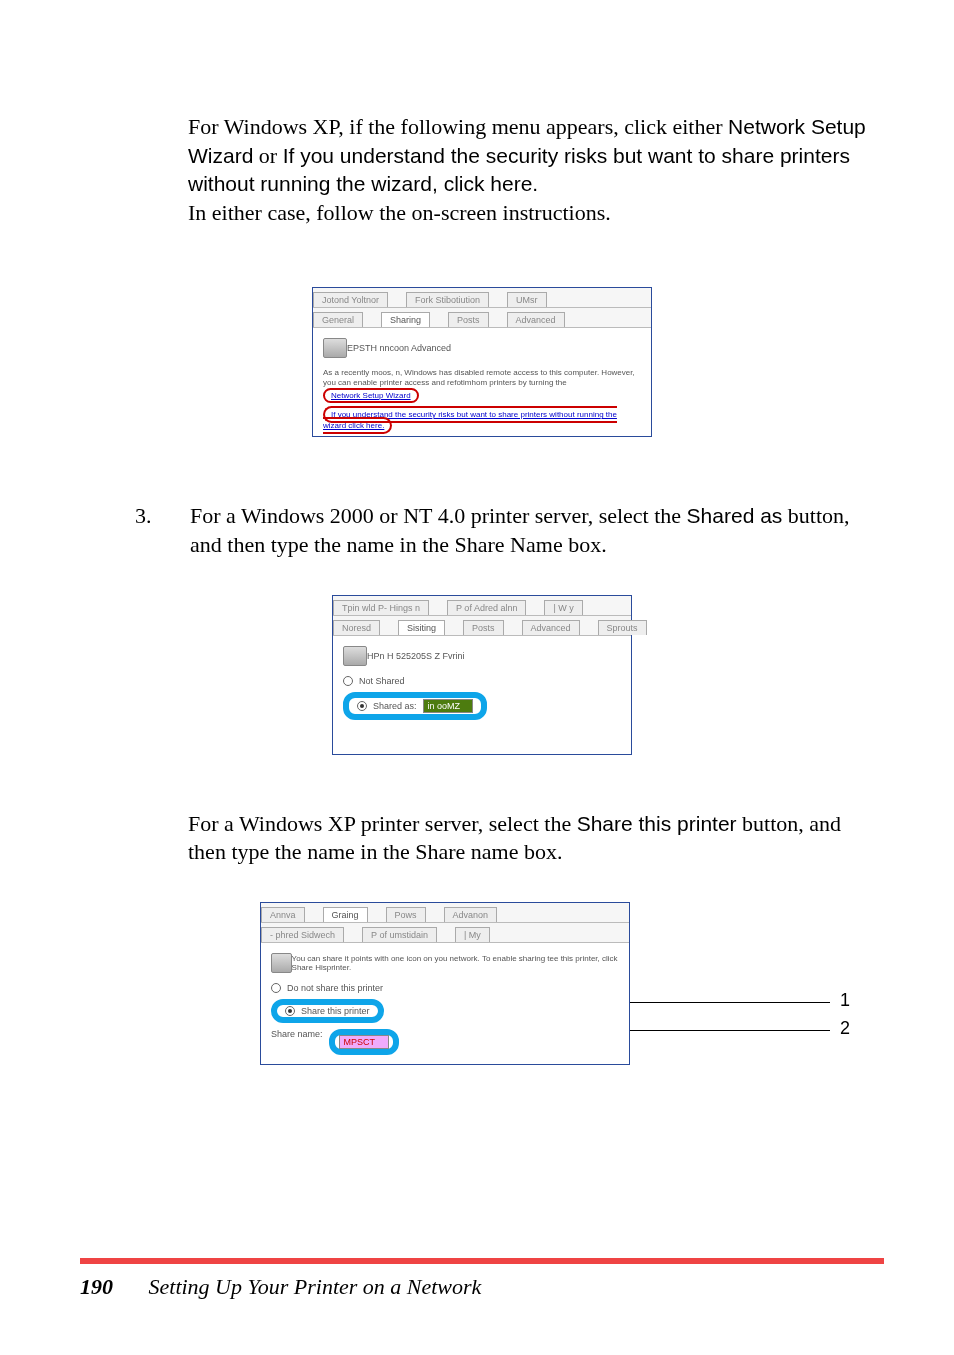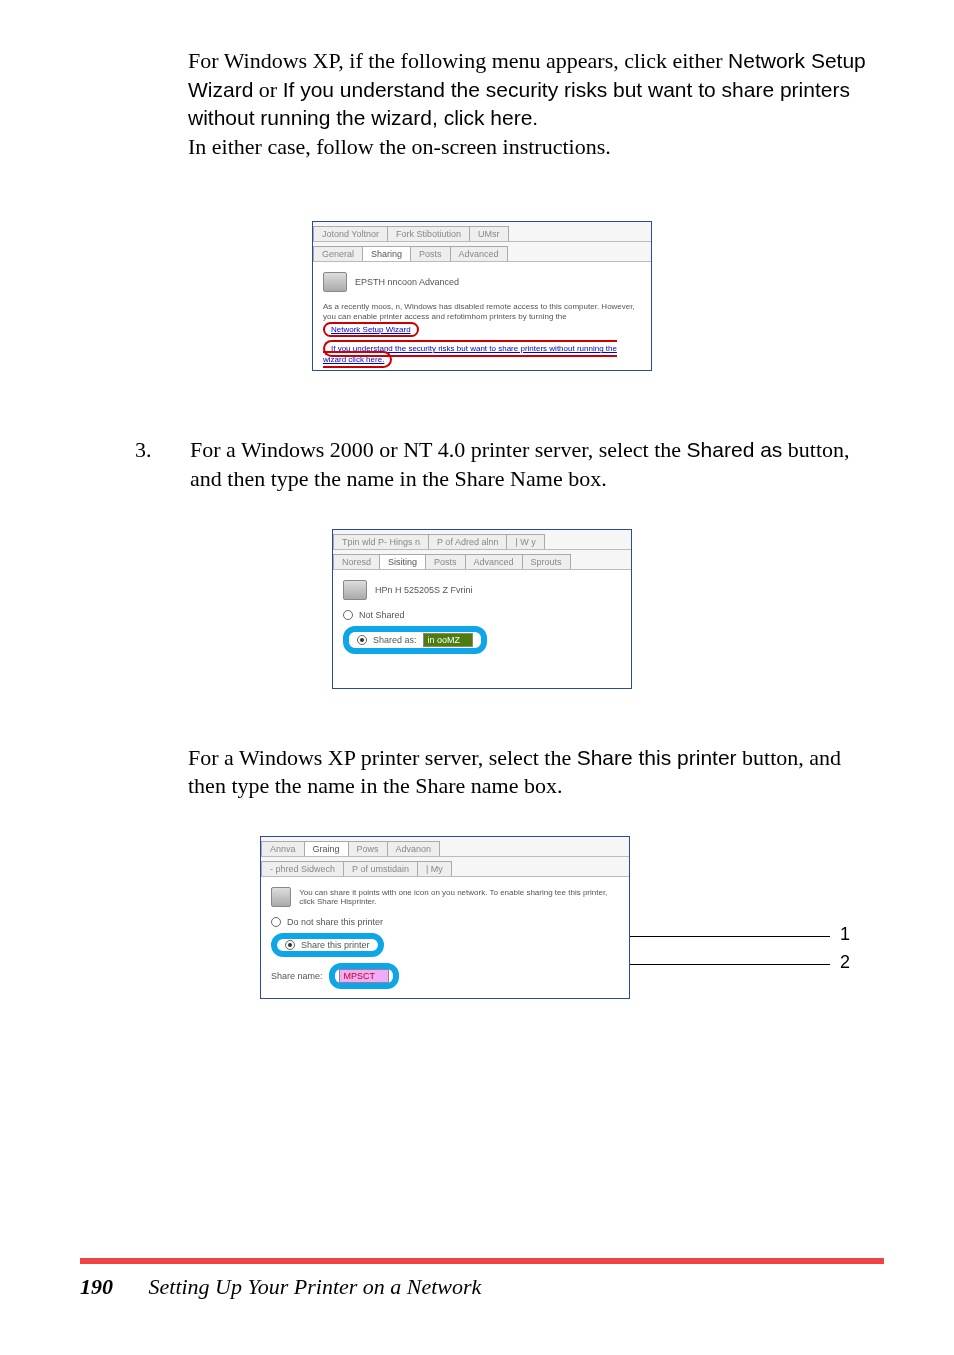--- a/index.html
+++ b/index.html
@@ -5,22 +5,21 @@
     * { margin: 0; padding: 0; box-sizing: border-box; }
     body {
       font-family: Georgia, 'Times New Roman', serif;
       background: #fff;
       width: 954px;
       height: 1355px;
       position: relative;
       padding: 0;
     }
     .content {
-      padding: 39px 70px 0 80px;
-      margin-top: 8px;
+      padding: 113px 70px 0 80px;
     }
     .para1 {
       margin-left: 108px;
       font-size: 22px;
       line-height: 1.3;
       color: #000;
     }
     .sans {
       font-family: Arial, Helvetica, sans-serif;
       font-size: 21px;
@@ -74,20 +73,21 @@
       font-size: 10px;
       color: #333;
       position: relative;
     }
     .tabs {
       display: flex;
       background: #f6f6f6;
       border-bottom: 1px solid #bbb;
       height: 20px;
       align-items: flex-end;
+      gap: 19px;
     }
     .tab {
       padding: 2px 8px;
       border: 1px solid #aaa;
       border-bottom: none;
       background: #fff;
       margin-right: -1px;
       font-size: 9px;
       color: #555;
       white-space: nowrap;
@@ -97,21 +97,21 @@
       color: #888;
     }
     .dlg-body {
       padding: 6px 10px;
       font-size: 9px;
       color: #555;
     }
     .printer-row {
       display: flex;
       align-items: center;
-      gap: 8px;
+      gap: 0;
       margin: 4px 0 10px;
     }
     .printer-icon {
       width: 24px; height: 20px;
       background: linear-gradient(#ddd,#aaa);
       border: 1px solid #888;
       border-radius: 2px;
     }
     .link-oval {
       display: inline-block;
@@ -126,21 +126,21 @@
       border: 2px solid #c00;
       border-radius: 14px;
       padding: 2px 6px;
       color: #00c;
       text-decoration: underline;
       font-size: 8px;
       line-height: 1.2;
     }
     .radio-row {
       display: flex;
-      align-items: center;
+      align-items: flex-start;
       gap: 6px;
       margin: 3px 0;
       font-size: 9px;
       color: #555;
     }
     .radio {
       width: 10px; height: 10px; border: 1px solid #666; border-radius: 50%; display: inline-block; position: relative;
     }
     .radio.selected::after { content:''; position:absolute; width:4px;height:4px;background:#333;border-radius:50%;left:2px;top:2px; }
     .oval-red {

